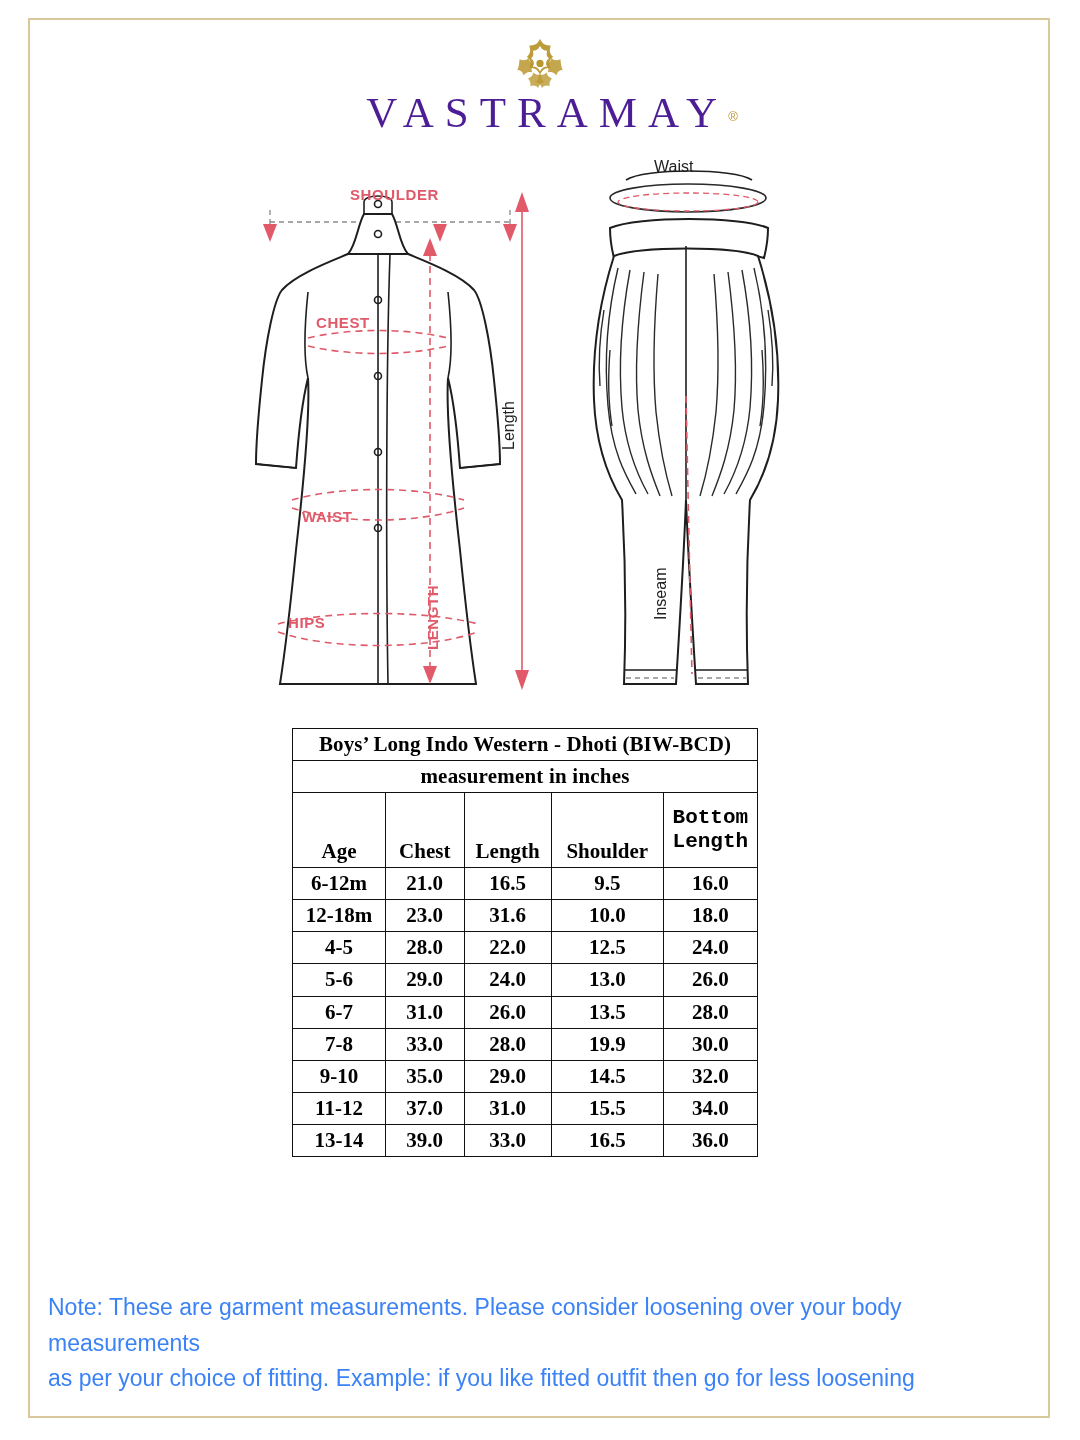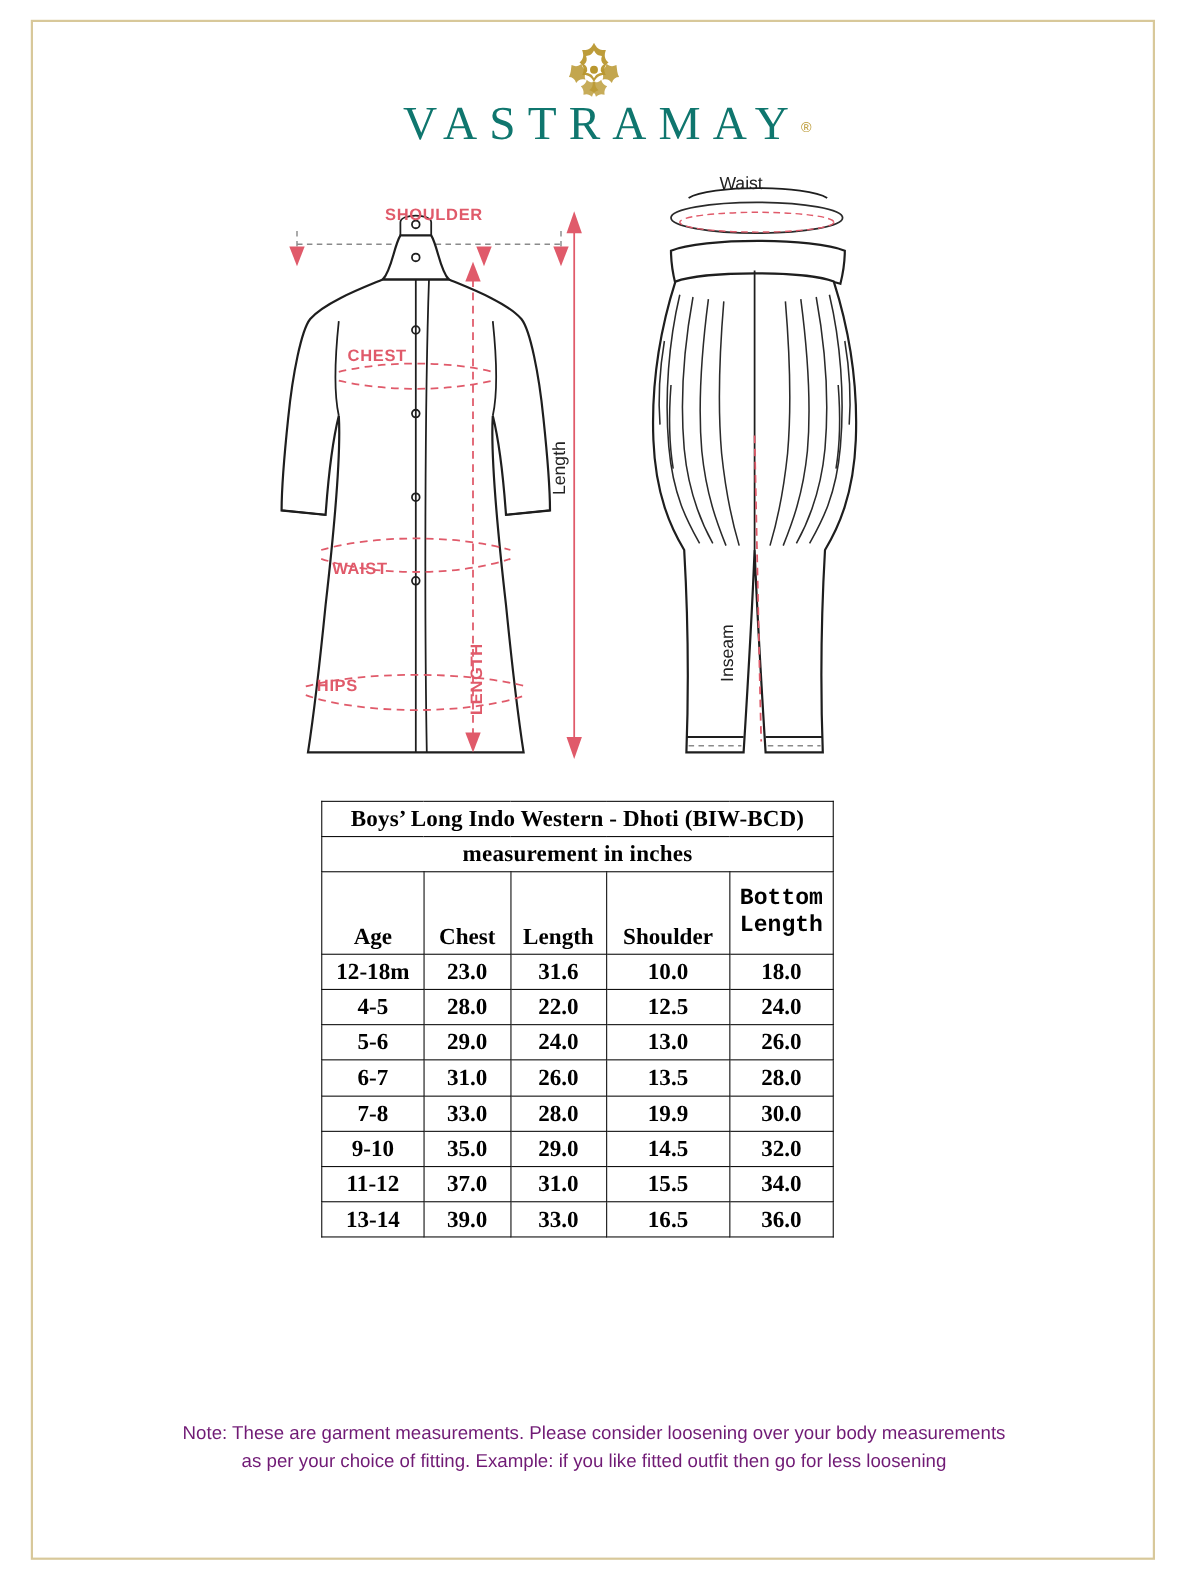--- a/index.html
+++ b/index.html
@@ -45,21 +45,21 @@
     margin: 0 auto;
     width: 60px;
     height: 60px;
   }
   .brand-name {
     display: inline-block;
     margin-top: -6px;
     font-family: "Liberation Serif", serif;
     font-size: 43px;
     letter-spacing: 11px;
-    color: #0f766e;
+    color: #4c1d95;
     font-weight: 400;
     margin-left: 24px;
   }
   .brand-r {
     font-size: 13px;
     vertical-align: super;
     letter-spacing: 0;
     color: #b9972f;
   }
 
@@ -128,25 +128,24 @@
   .col-len   { width: 86px; }
   .col-sh    { width: 112px; }
   .col-bot   { width: 92px; }
 
   
   .note {
     position: absolute;
     left: 48px;
     top: 1290px;
     width: 984px;
-    text-align: center;
     font-family: "Liberation Sans", sans-serif;
-    font-size: 17px;
+    font-size: 23px;
     line-height: 1.55;
-    color: #701a75;
+    color: #3b82f6;
   }
 
   
   .lbl-red {
     font-family: "Liberation Sans", sans-serif;
     font-size: 15px;
     font-weight: bold;
     fill: #e05a6a;
     letter-spacing: 0.6px;
   }
@@ -342,20 +341,27 @@
           <td class="col-chest">Chest</td>
           <td class="col-len">Length</td>
           <td class="col-sh">Shoulder</td>
           <td class="col-bot two-line">
             <div>Bottom</div>
             <div>Length</div>
           </td>
         </tr>
 
         <tr class="body-row">
+          <td>6-12m</td>
+          <td>21.0</td>
+          <td>16.5</td>
+          <td>9.5</td>
+          <td>16.0</td>
+        </tr>
+        <tr class="body-row">
           <td>12-18m</td>
           <td>23.0</td>
           <td>31.6</td>
           <td>10.0</td>
           <td>18.0</td>
         </tr>
         <tr class="body-row">
           <td>4-5</td>
           <td>28.0</td>
           <td>22.0</td>

